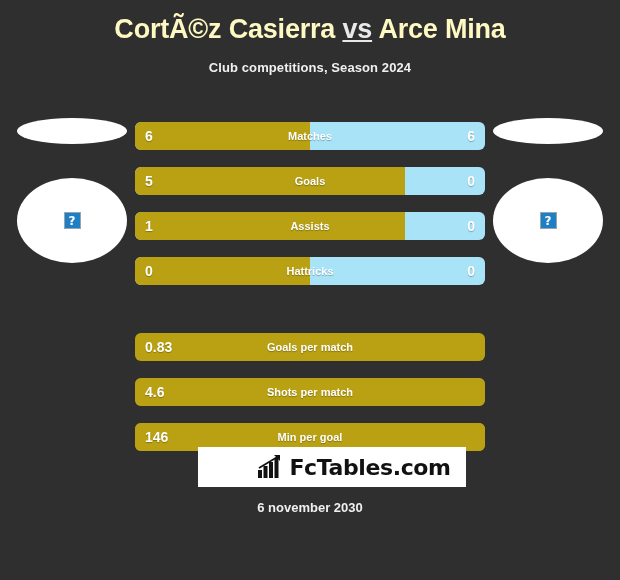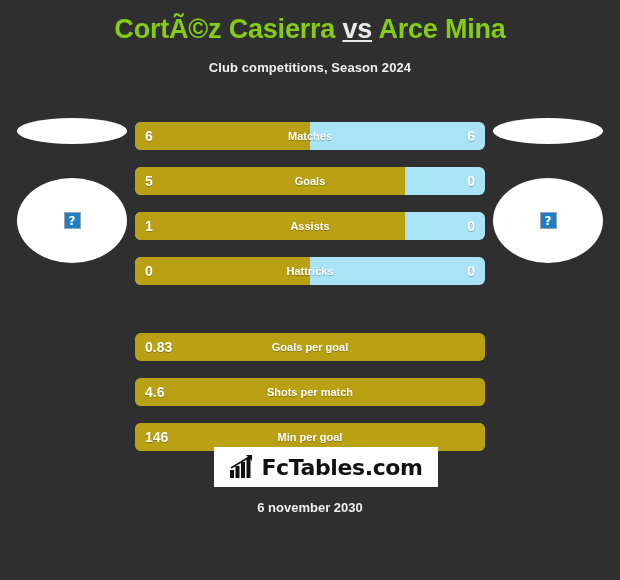--- a/index.html
+++ b/index.html
@@ -23,21 +23,21 @@
   .title {
     font-size: 27px;
     font-weight: bold;
     line-height: 34px;
     letter-spacing: -0.2px;
     margin: 0;
     color: #ffffff;
     white-space: nowrap;
   }
   .title .name {
-    color: #84cc16;
+    color: #fef9c3;
   }
   .title .vs {
     color: #e9e9e9;
     text-decoration: underline;
   }
   .subtitle {
     margin: 14px 0 0 0;
     font-size: 13px;
     font-weight: bold;
     color: #f0f0f0;
@@ -137,29 +137,30 @@
     color: #ffffff;
     z-index: 3;
     text-shadow: 0 1px 1px rgba(0,0,0,0.28);
   }
   .val.home { left: 10px; }
   .val.away { right: 10px; }
 
   
   .logo-box {
     position: absolute;
-    left: 214px;
+    left: 198px;
     top: 447px;
     width: 224px;
     height: 40px;
     background: #ffffff;
     display: flex;
     align-items: center;
     justify-content: center;
     gap: 6px;
+    padding-left: 44px;
   }
   .logo-icon {
     display: block;
   }
   .logo-text {
     font-size: 22px;
     font-weight: bold;
     color: #111111;
     letter-spacing: -0.4px;
     font-family: "DejaVu Sans", sans-serif;
@@ -226,21 +227,21 @@
     </div>
     <div class="stat-row" style="background: rgb(168, 227, 247);">
       <div class="bar-home" style="width: 50%; background: rgb(185, 161, 19);"></div>
       <div class="val home">0</div>
       <div class="bar-label">Hattricks</div>
       <div class="val away">0</div>
     </div>
     <div class="stat-row" style="background: #14532d; margin-top: 48px;">
       <div class="bar-home" style="width: 100%; background: rgb(185, 161, 19);"></div>
       <div class="val home">0.83</div>
-      <div class="bar-label">Goals per goal</div>
+      <div class="bar-label">Goals per match</div>
     </div>
     <div class="stat-row" style="background: #737373;">
       <div class="bar-home" style="width: 100%; background: rgb(185, 161, 19);"></div>
       <div class="val home">4.6</div>
       <div class="bar-label">Shots per match</div>
     </div>
     <div class="stat-row" style="background: rgb(185, 161, 19);">
       <div class="bar-home" style="width: 100%; background: rgb(185, 161, 19);"></div>
       <div class="val home">146</div>
       <div class="bar-label">Min per goal</div>

